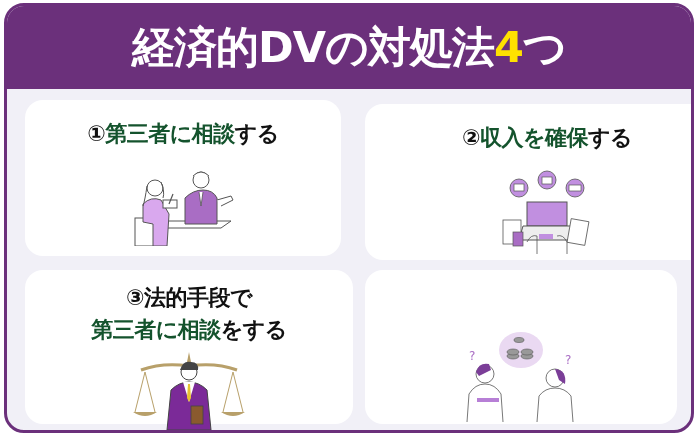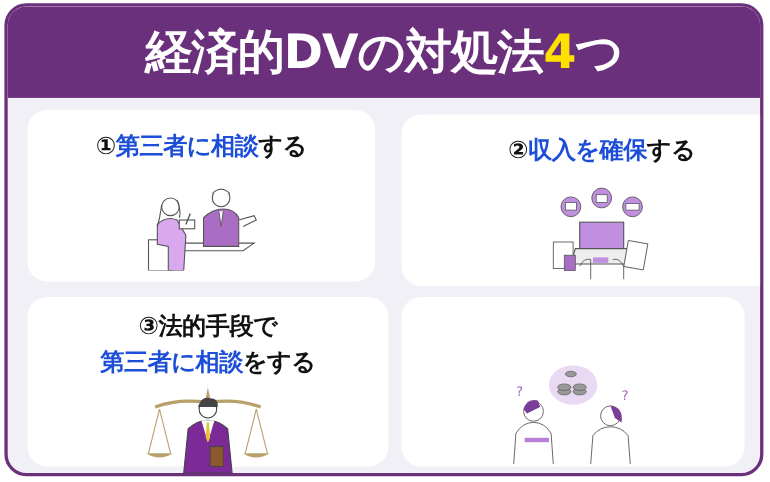--- a/index.html
+++ b/index.html
@@ -14,21 +14,21 @@
   .title .hl { color:#ffe100; }
   .card { position:absolute; background:#ffffff; border-radius:18px; }
   .c1 { left:18px; top:94px; width:316px; height:156px; }
   .c2 { left:358px; top:98px; width:364px; height:156px; }
   .c3 { left:18px; top:264px; width:328px; height:154px; }
   .c4 { left:358px; top:264px; width:312px; height:154px; }
   .card-title { position:absolute; left:0; right:0; text-align:center; font-weight:bold;
                 font-size:22px; color:#111; letter-spacing:-0.5px; line-height:32px; }
   .c1 .card-title, .c2 .card-title, .c4 .card-title { top:18px; }
   .c3 .card-title { top:12px; }
-  .red { color:#1d4ed8; }
+  .red { color:#14532d; }
   .illus { position:absolute; left:50%; transform:translateX(-50%); }
 </style>
 </head>
 <body>
 
 <div class="frame">
   <div class="header">
     <div class="title"><span>経済的DVの対処法</span><span class="hl">4</span><span>つ</span></div>
   </div>
 

